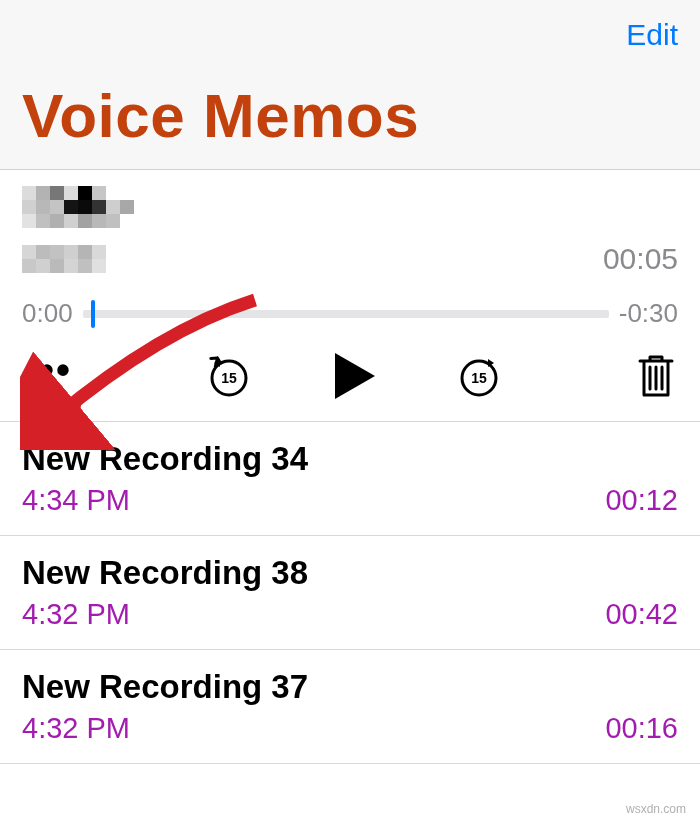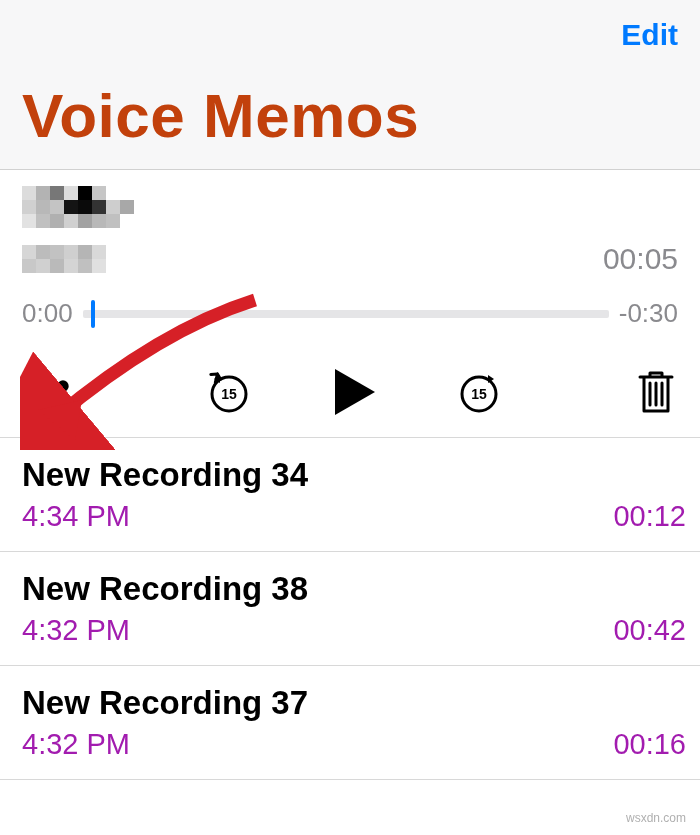--- a/index.html
+++ b/index.html
@@ -20,21 +20,21 @@
       border-bottom: 1px solid #d1d1d1;
     }
     .edit-row {
       display: flex;
       justify-content: flex-end;
       padding-bottom: 28px;
     }
     .edit-link {
       color: #007aff;
       font-size: 30px;
-      font-weight: 700;
+      font-weight: 400;
       cursor: pointer;
     }
     .page-title {
       font-size: 62px;
       font-weight: 700;
       color: #c2410c;
       letter-spacing: 0.5px;
     }
     .expanded-item {
       padding: 16px 22px 20px 22px;
@@ -67,21 +67,21 @@
       margin-bottom: 22px;
     }
     .meta-left {
       display: flex;
       gap: 6px;
     }
     .scrubber-row {
       display: flex;
       justify-content: space-between;
       align-items: center;
-      margin-bottom: 38px;
+      margin-bottom: 22px;
     }
     .scrubber-label-left {
       color: #8a8a8e;
       font-size: 26px;
       margin-right: 10px;
     }
     .scrubber-label-right {
       color: #8a8a8e;
       font-size: 26px;
       margin-left: 10px;
@@ -129,21 +129,21 @@
     }
     .play-btn {
       cursor: pointer;
       display: inline-flex;
     }
     .trash-btn {
       cursor: pointer;
       display: inline-flex;
     }
     .list-item {
-      padding: 18px 14px 18px 22px;
+      padding: 18px 22px 18px 22px;
       border-bottom: 1px solid #d8d8d8;
       background: #fff;
     }
     .list-title {
       font-size: 33px;
       font-weight: 600;
       color: #000;
       margin-bottom: 6px;
     }
     .list-meta {
@@ -152,21 +152,21 @@
       align-items: center;
       color: #a21caf;
       font-size: 29px;
     }
     .arrow-annotation {
       position: absolute;
       pointer-events: none;
     }
     .watermark {
       position: absolute;
-      bottom: 10px;
+      bottom: 19px;
       right: 14px;
       font-size: 12px;
       color: #b0b0b0;
     }
   </style>
 </head>
 <body>
 
 <div class="header-area">
   <div class="edit-row">

